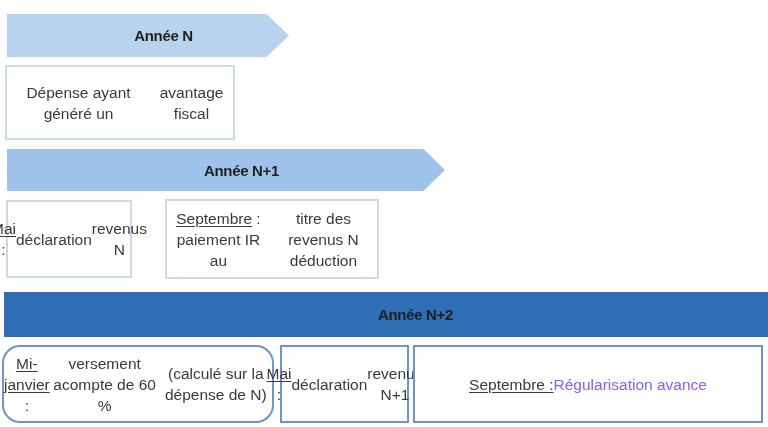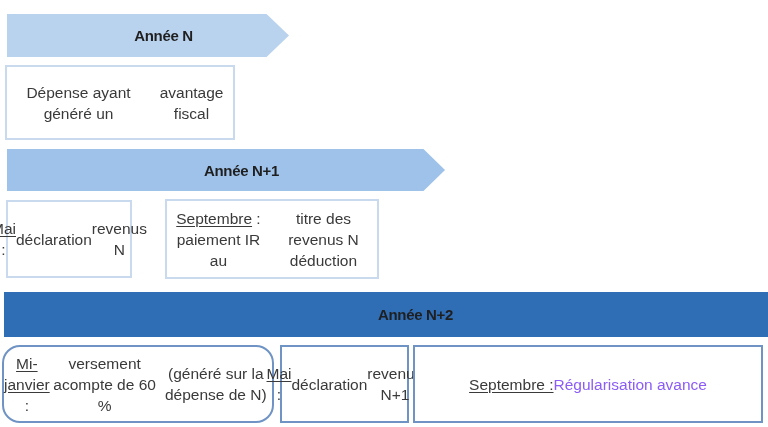--- a/index.html
+++ b/index.html
@@ -62,21 +62,21 @@
   <div class="shape">
     <svg viewBox="0 0 761 45" preserveAspectRatio="none">
         <polygon points="0,0 741,0 761,22.5 741,45 0,45" fill="#2f6db5"></polygon>
       </svg>
   </div>
   <span class="label">Année N+2</span>
 </div>
 <div class="box dark" style="left:2px; top:345px; width:272px; height:78px;border-radius:18px;">
   <div><span class="u">Mi-janvier</span><span> :</span></div>
   <div>versement acompte de 60 %</div>
-  <div>(généré sur la dépense de N)</div>
+  <div>(calculé sur la dépense de N)</div>
 </div>
 <div class="box dark" style="left:280px; top:345px; width:129px; height:78px;">
   <div><span class="u">Mai</span><span> :</span></div>
   <div>déclaration</div>
   <div>revenus N+1</div>
 </div>
 <div class="box dark" style="left:413px; top:345px; width:350px; height:78px;">
   <div><span class="u">Septembre :</span><span></span></div>
   <div class="accent">Régularisation avance</div>
 </div>

